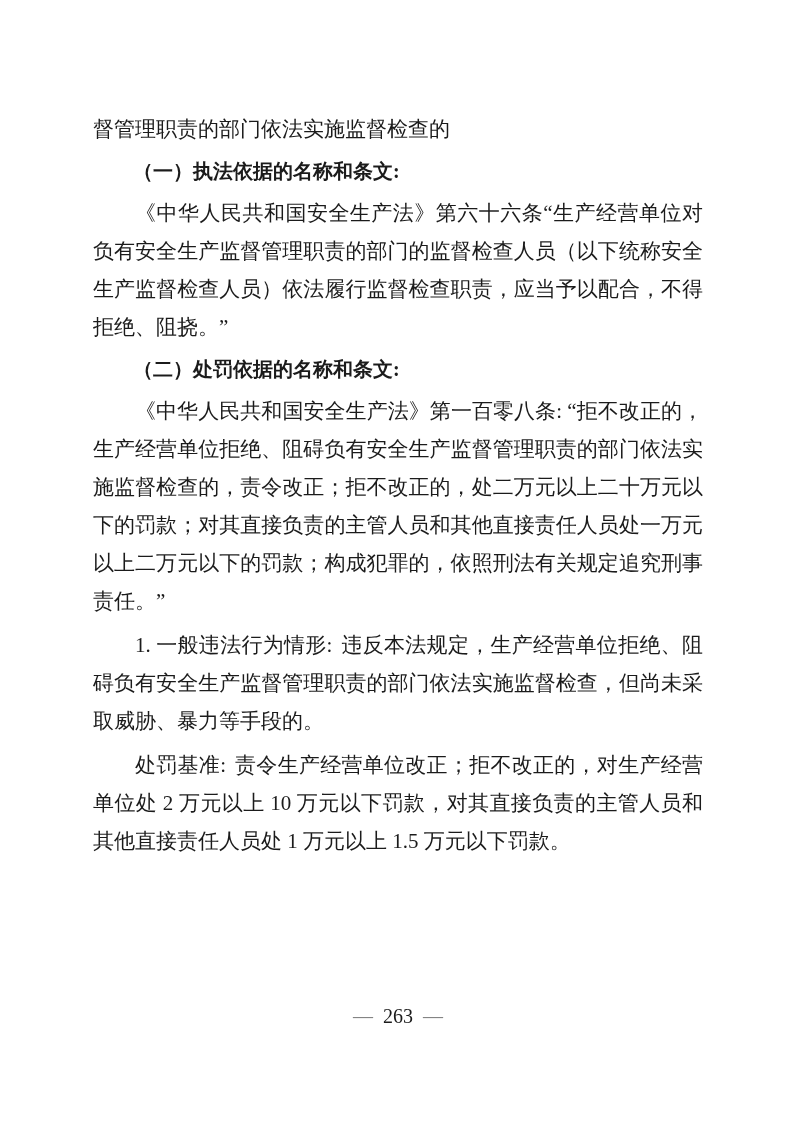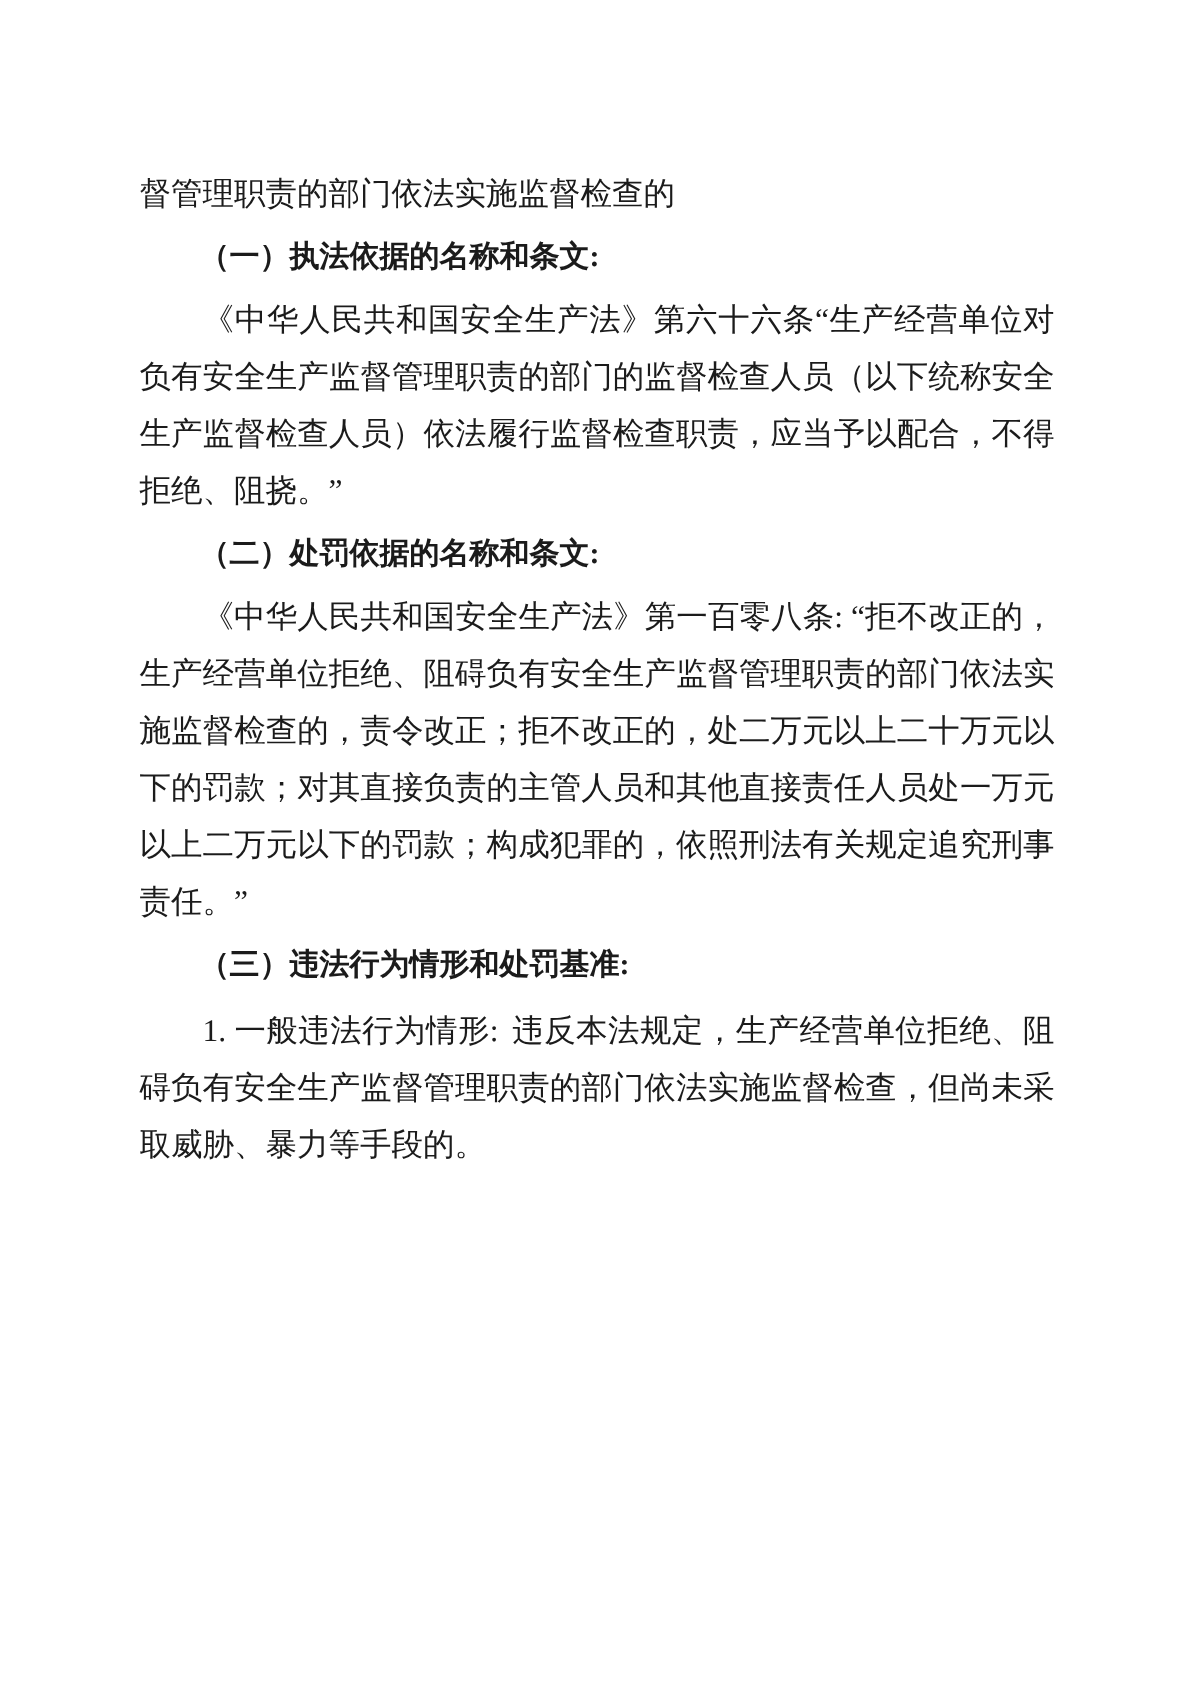--- a/index.html
+++ b/index.html
@@ -80,22 +80,23 @@
     <p class="para no-indent">督管理职责的部门依法实施监督检查的</p>
 
     <p class="heading">（一）执法依据的名称和条文:</p>
 
     <p class="para">《中华人民共和国安全生产法》第六十六条“生产经营单位对负有安全生产监督管理职责的部门的监督检查人员（以下统称安全生产监督检查人员）依法履行监督检查职责，应当予以配合，不得拒绝、阻挠。”</p>
 
     <p class="heading">（二）处罚依据的名称和条文:</p>
 
     <p class="para">《中华人民共和国安全生产法》第一百零八条: “拒不改正的，生产经营单位拒绝、阻碍负有安全生产监督管理职责的部门依法实施监督检查的，责令改正；拒不改正的，处二万元以上二十万元以下的罚款；对其直接负责的主管人员和其他直接责任人员处一万元以上二万元以下的罚款；构成犯罪的，依照刑法有关规定追究刑事责任。”</p>
 
-    <p class="heading">（三）违法行为情形和处罚基准:</p>
 
     <p class="para item"><span class="lead">1. 一般违法行为情形:</span><span>违反本法规定，生产经营单位拒绝、阻碍负有安全生产监督管理职责的部门依法实施监督检查，但尚未采取威胁、暴力等手段的。</span></p>
 
+    <p class="para item"><span class="lead">处罚基准:</span><span>责令生产经营单位改正；拒不改正的，对生产经营单位处 2 万元以上 10 万元以下罚款，对其直接负责的主管人员和其他直接责任人员处 1 万元以上 1.5 万元以下罚款。</span></p>
 
 
   </main>
 
+  <footer class="page-footer"><span class="dash">—</span><span class="page-number">263</span><span class="dash">—</span></footer>
 
 </div>
 
 </body></html>

